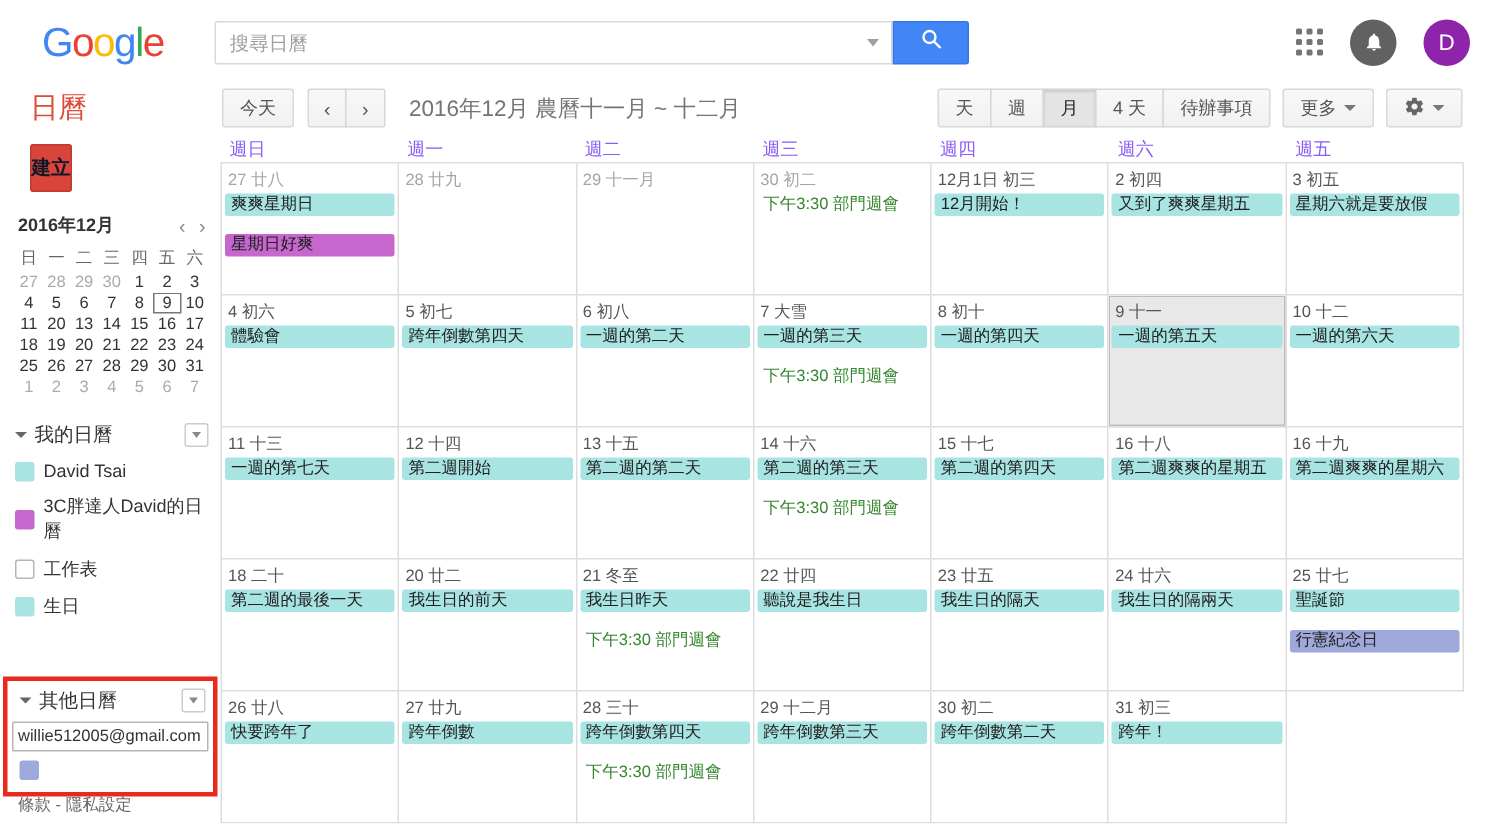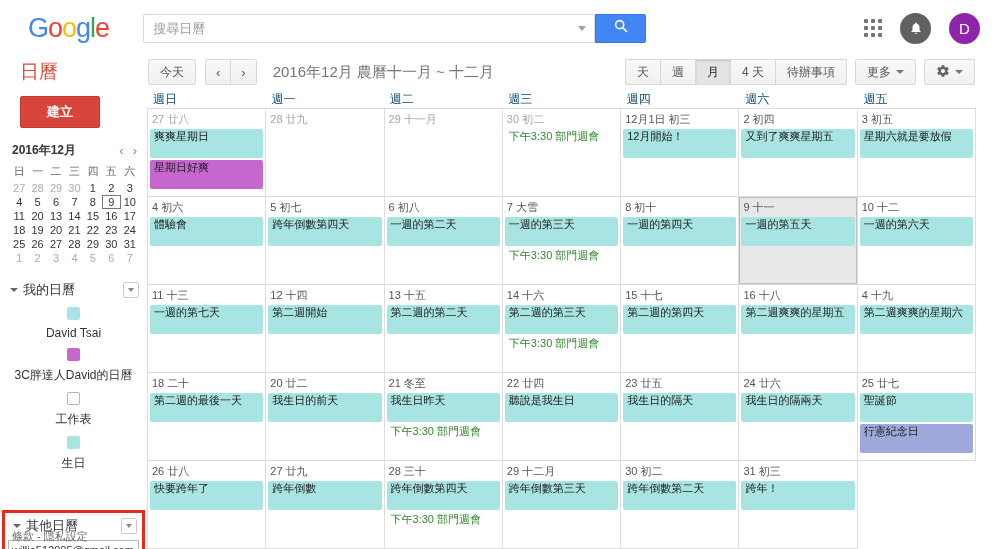--- a/index.html
+++ b/index.html
@@ -37,55 +37,55 @@
   .view-group .btn:first-child { margin-left:0; border-radius:2px 0 0 2px; }
   .view-group .btn:last-child { border-radius:0 2px 2px 0; }
   .more-btn, .gear-btn { margin-left:8px; display:flex; align-items:center; gap:5px; }
   .caret-down { width:0; height:0; border-left:4px solid transparent; border-right:4px solid transparent; border-top:4px solid #777; }
 
   
   .main { display:flex; height:461px; }
 
   
   .sidebar { width:147px; flex-shrink:0; position:relative; padding-top:6px; }
-  .create-btn { margin:2px 0 14px 20px; background:#D9453A; border:1px solid #C03A30; color:#ffffff; font-size:13px; font-weight:bold; padding:6px 26px; border-radius:2px; cursor:pointer; }
+  .create-btn { margin:2px 0 14px 20px; background:#D9453A; border:1px solid #C03A30; color:#0f172a; font-size:13px; font-weight:bold; padding:6px 0; border-radius:2px; cursor:pointer; }
   .minical { margin:0 8px 12px 10px; }
   .minical-head { display:flex; align-items:center; font-size:12px; color:#333; font-weight:bold; padding:0 2px 3px 2px; }
   .minical-nav { margin-left:auto; display:flex; gap:9px; color:#888; font-size:13px; font-weight:normal; }
   .minical-nav span { cursor:pointer; }
   .minical-grid { display:grid; grid-template-columns:repeat(7,1fr); text-align:center; font-size:11px; color:#333; }
   .minical-grid .hdr { color:#666; padding:2px 0; cursor:default; }
   .minical-grid .cell { padding:1px 0; cursor:pointer; }
   .minical-grid .muted { color:#ababab; }
   .minical-grid .today { background:#fff; box-shadow:inset 0 0 0 1px #777; }
   .side-head { display:flex; align-items:center; font-size:13px; color:#333; padding:4px 8px 4px 10px; cursor:pointer; }
   .side-caret { width:0; height:0; border-left:4px solid transparent; border-right:4px solid transparent; border-top:4px solid #666; margin-right:5px; }
   .dd-box { margin-left:auto; width:16px; height:16px; border:1px solid #ccc; border-radius:2px; background:#fff; display:flex; align-items:center; justify-content:center; cursor:pointer; }
   .dd-box .caret-down { border-top-color:#888; border-left-width:3px; border-right-width:3px; border-top-width:4px; }
   .cal-list { padding-bottom:4px; }
-  .cal-item { display:flex; align-items:center; gap:6px; padding:4px 10px; font-size:12px; color:#333; cursor:pointer;flex-direction:column; }
+  .cal-item { display:flex; align-items:center; gap:6px; padding:4px 10px; font-size:12px; color:#333; cursor:pointer; }
   .swatch { width:13px; height:13px; border-radius:2px; flex-shrink:0; }
   .swatch.outlined { border:1px solid #b5b5b5; background:#fff; }
   .annotated { margin:30px 2px 0 2px; border:3px solid #E8291C; padding:0 3px 4px 3px; }
   .other-input { width:100%; height:20px; border:1px solid #b5b5b5; font-size:11px; padding:0 3px; margin:1px 0 2px 0; color:#333; border-radius:1px; }
   .annotated .side-head { padding-left:5px; padding-right:2px; }
   .annotated .cal-item { padding-left:5px; }
   .sidebar-footer { position:absolute; bottom:5px; left:12px; font-size:11px; color:#666; }
   .sidebar-footer a { color:#666; cursor:pointer; }
 
   
   .grid-area { flex:1; display:flex; flex-direction:column; padding-right:24px; }
   .dow-row { display:grid; grid-template-columns:repeat(7,1fr); height:20px; }
-  .dow { font-size:12px; color:#0c4a6e; padding:3px 0 0 6px; cursor:default; }
+  .dow { font-size:12px; color:#8b5cf6; padding:3px 0 0 6px; cursor:default; }
   .month-grid { flex:1; display:grid; grid-template-columns:repeat(7,1fr); grid-template-rows:repeat(5,1fr); border-top:1px solid #ddd; border-left:1px solid #ddd; }
   .day-cell { border-right:1px solid #ddd; border-bottom:1px solid #ddd; overflow:hidden; cursor:pointer; }
   .day-cell .date-line { font-size:11px; color:#555; padding:3px 4px 2px 4px; white-space:nowrap; }
   .day-cell.muted .date-line { color:#a5a5a5; }
   .day-cell.today { background:#E8E8E8; box-shadow:inset 0 0 0 1px #bdbdbd; }
-  .event { display:block; height:29px; line-height:15px; font-size:11px; color:#202020; border-radius:2px; margin:0 2px 2px 2px; padding:0 4px; white-space:nowrap; overflow:hidden; cursor:pointer; }
+  .event { display:block; height:15px; line-height:15px; font-size:11px; color:#202020; border-radius:2px; margin:0 2px 12px 2px; padding:0 4px; white-space:nowrap; overflow:hidden; cursor:pointer; }
   .event.timed { background:transparent !important; color:#35862F; }
 </style>
 </head>
 <body>
 
 <div class="topbar">
   <div class="logo"><span style="color: rgb(66, 133, 244);">G</span><span style="color: rgb(234, 67, 53);">o</span><span style="color: rgb(251, 188, 5);">o</span><span style="color: rgb(66, 133, 244);">g</span><span style="color: rgb(52, 168, 83);">l</span><span style="color: rgb(234, 67, 53);">e</span></div>
   <div class="search-wrap">
     <div class="search-input-box">
       <input class="search-input" type="text" placeholder="搜尋日曆" style="">
@@ -351,21 +351,21 @@
         </div>
         <div class="day-cell">
           <div class="date-line">15 十七</div>
           <div class="event" style="background: rgb(168, 228, 226);">第二週的第四天</div>
         </div>
         <div class="day-cell">
           <div class="date-line">16 十八</div>
           <div class="event" style="background: rgb(168, 228, 226);">第二週爽爽的星期五</div>
         </div>
         <div class="day-cell">
-          <div class="date-line">4 十九</div>
+          <div class="date-line">16 十九</div>
           <div class="event" style="background: rgb(168, 228, 226);">第二週爽爽的星期六</div>
         </div>
         <div class="day-cell">
           <div class="date-line">18 二十</div>
           <div class="event" style="background: rgb(168, 228, 226);">第二週的最後一天</div>
         </div>
         <div class="day-cell">
           <div class="date-line">20 廿二</div>
           <div class="event" style="background: rgb(168, 228, 226);">我生日的前天</div>
         </div>

